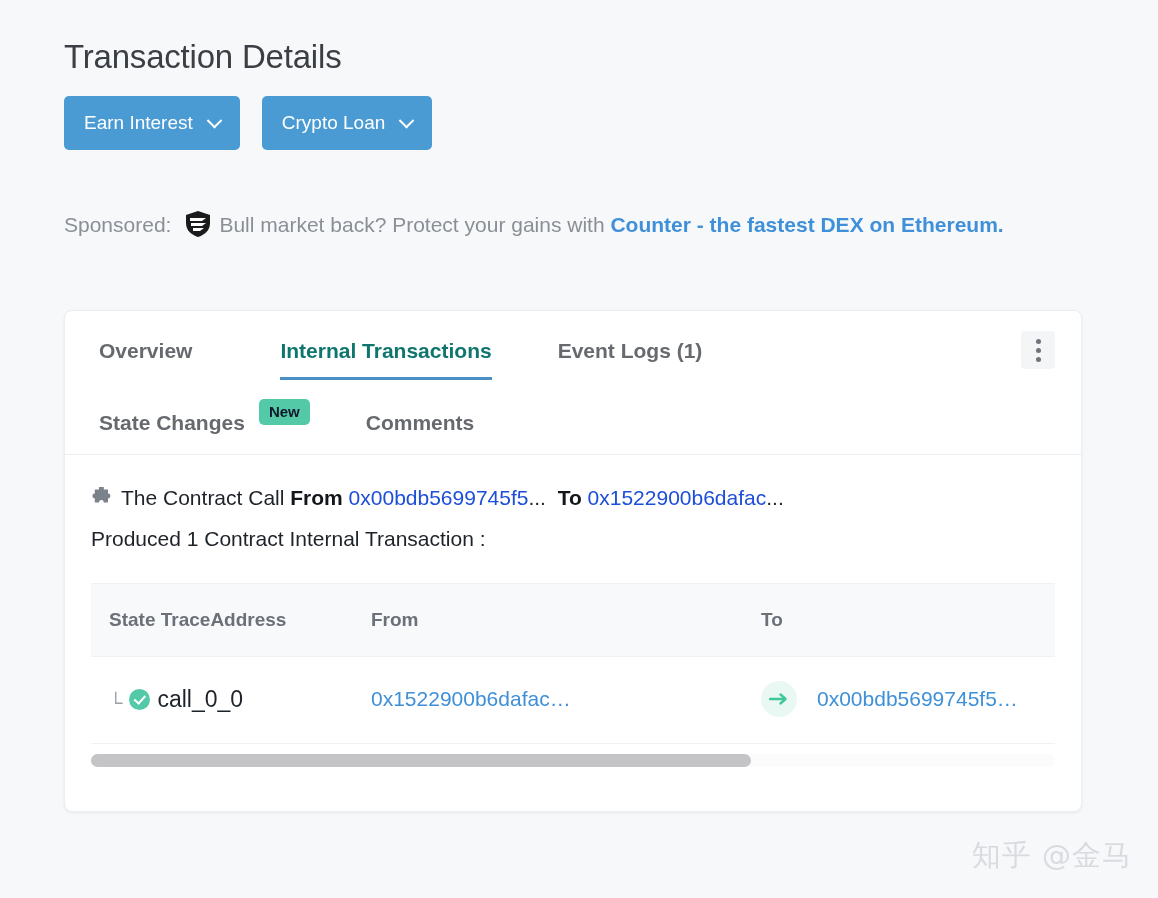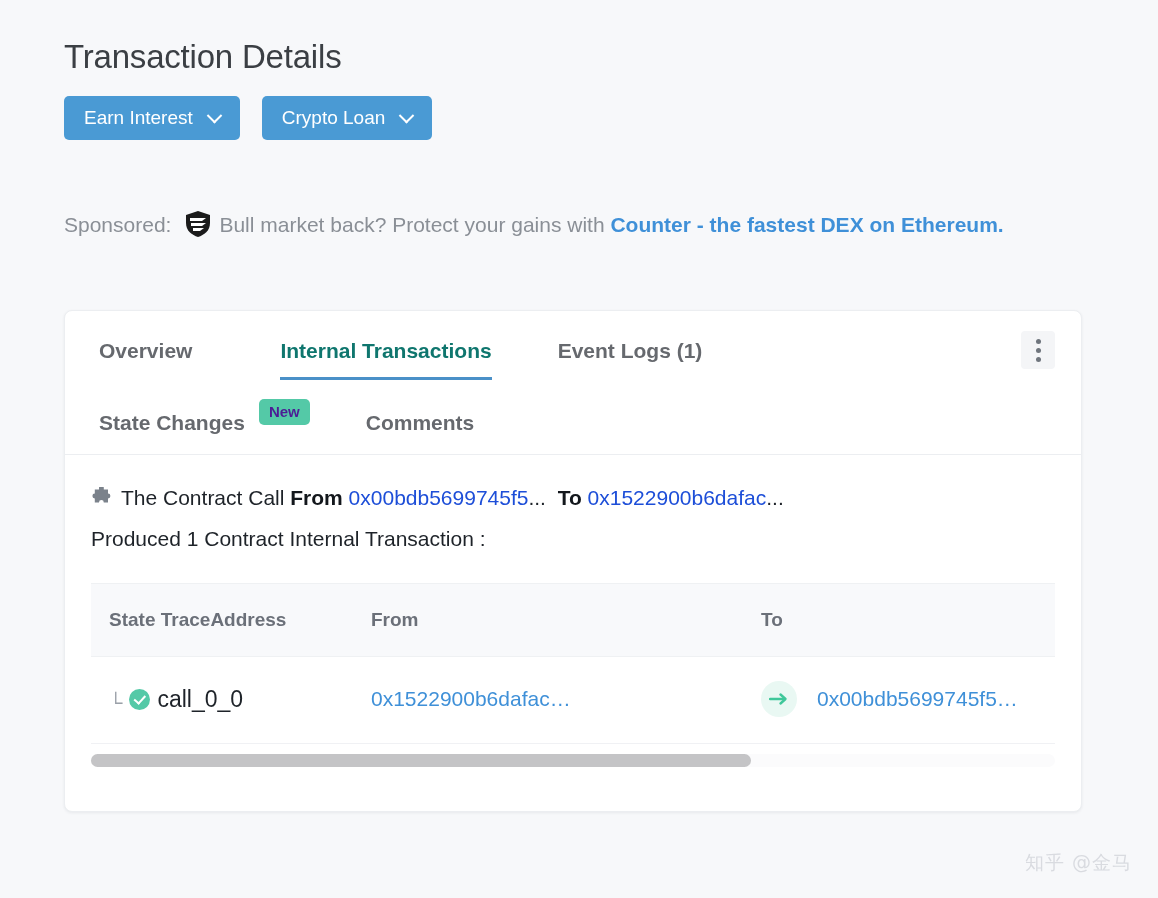--- a/index.html
+++ b/index.html
@@ -40,21 +40,21 @@
 
   .cta-btn {
     display: flex;
     align-items: center;
     gap: 16px;
     background: #4a9ad4;
     color: #ffffff;
     border: none;
     border-radius: 5px;
     padding: 0 20px;
-    height: 44px;
+    height: 54px;
     font-size: 19px;
     font-family: "Liberation Sans", sans-serif;
     cursor: pointer;
     white-space: nowrap;
   }
 
   .chev-down {
     display: inline-block;
     width: 11px;
     height: 11px;
@@ -132,21 +132,21 @@
     align-items: center;
   }
   .tab-row-2 .tab { padding-bottom: 0; }
   .tab-row-2 .tab:nth-child(1) { margin-left: 8px; }
   .tab-row-2 .badge-wrap { margin-left: 14px; }
   .tab-row-2 .tab:nth-child(3) { margin-left: 56px; }
 
   .badge-new {
     display: inline-block;
     background: #54c9a7;
-    color: #4c1d95;
+    color: #0f172a;
     font-size: 15px;
     font-weight: bold;
     border-radius: 5px;
     padding: 4px 10px 5px 10px;
     position: relative;
     top: -11px;
   }
 
   .kebab-btn {
     position: absolute;
@@ -310,21 +310,21 @@
     background: #c4c4c6;
     border-radius: 7px;
   }
   .card-footpad { height: 44px; }
 
   
   .watermark {
     position: absolute;
     right: 26px;
     bottom: 22px;
-    font-size: 19px;
+    font-size: 29px;
     color: #d9dbe0;
     letter-spacing: 1px;
     font-family: "DejaVu Sans", sans-serif;
     user-select: none;
   }
 </style>
 </head>
 <body>
 
 <div class="page">

